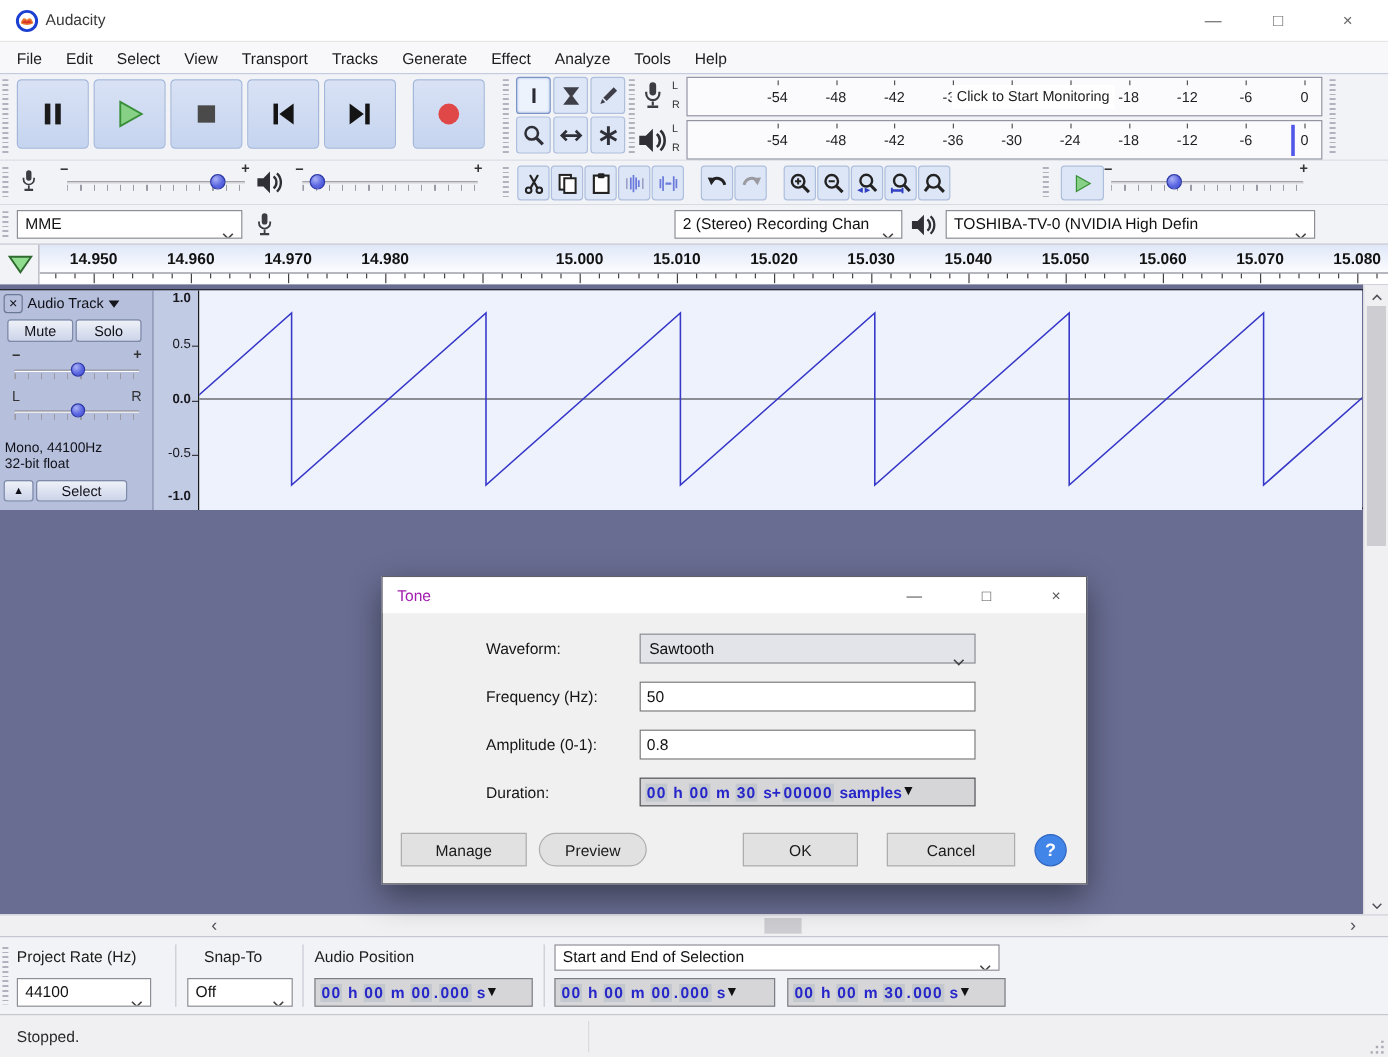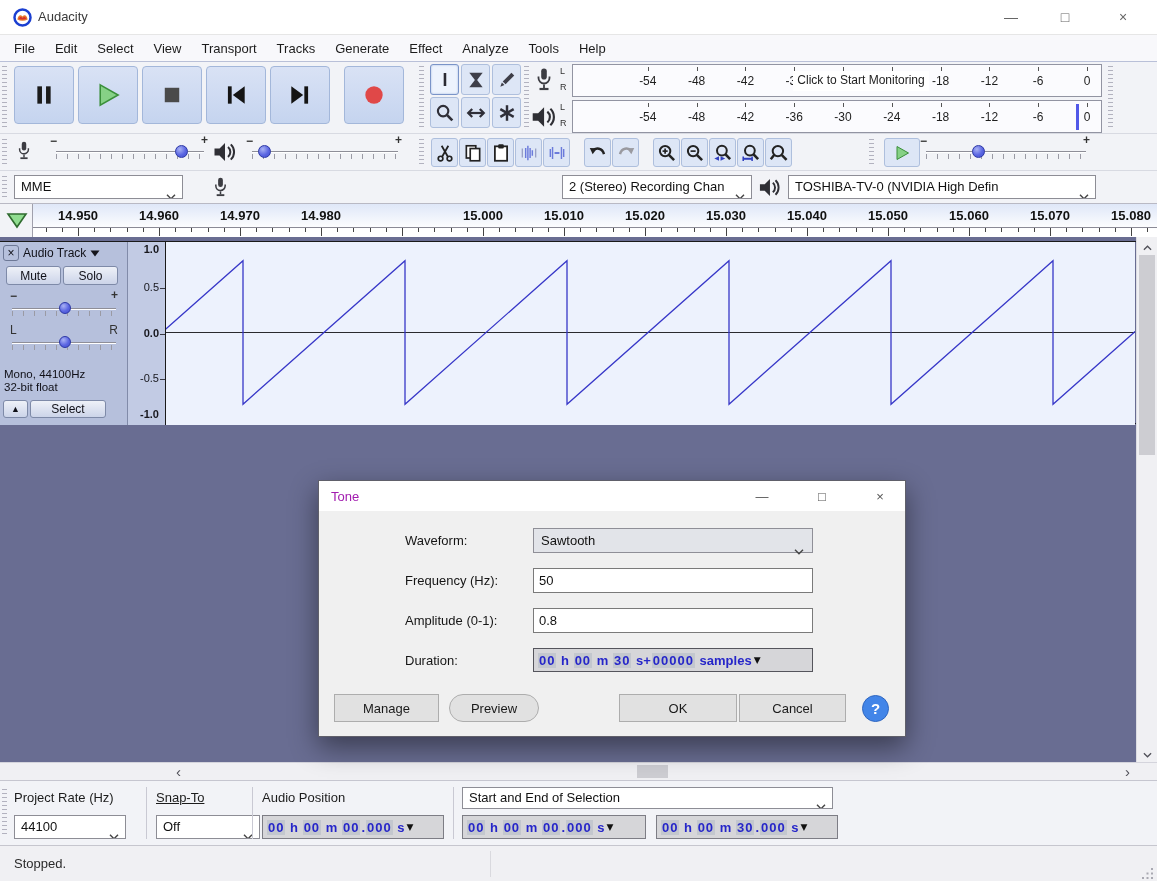--- a/index.html
+++ b/index.html
@@ -449,21 +449,21 @@
       <span class="sl-minus" style="left:-6px;top:-11px;">−</span>
       <span class="sl-plus" style="right:-4px;top:-12px;">+</span>
       <div class="groove"></div>
         <div class="ticks"></div>
       <div class="thumb" style="left: calc(33% - 7px);"></div>
     </div>
   </div>
 
   <div class="abs" id="row3">
     <div class="abs grip" style="left:2px;top:5px;height:22px;"></div>
-    <div class="combo" style="left:14px;top:4px;width:169px;">
+    <div class="combo" style="left:14px;top:4px;width:188px;">
       <span>MME</span>
       <span class="chev"><svg width="10" height="6" viewBox="0 0 10 6">
             <path d="M1 0.8 L5 4.8 L9 0.8" fill="none" stroke="#444" stroke-width="1.4"></path>
           </svg></span>
     </div>
     <span class="abs" style="left:212px;top:4px;">
       <svg width="17" height="25" viewBox="0 0 20 26">
           <rect x="7.2" y="1.5" width="5.6" height="11" rx="2.8" fill="#3c3c42"></rect>
           <path d="M4.5 9.5 v1.5 a5.5 5.5 0 0 0 11 0 V9.5" fill="none" stroke="#3c3c42" stroke-width="1.8"></path>
           <line x1="10" y1="17.5" x2="10" y2="21" stroke="#3c3c42" stroke-width="1.8"></line>
@@ -661,22 +661,22 @@
   <div class="abs" id="selbar">
     <div class="abs grip" style="left:2px;top:8px;height:48px;"></div>
     <span class="sb-label" style="left:14px;">Project Rate (Hz)</span>
     <div class="combo" style="left:14px;top:34px;width:112px;">
       <span>44100</span>
       <span class="chev"><svg width="10" height="6" viewBox="0 0 10 6">
             <path d="M1 0.8 L5 4.8 L9 0.8" fill="none" stroke="#444" stroke-width="1.4"></path>
           </svg></span>
     </div>
     <div class="sb-sep" style="left:146px;"></div>
-    <span class="sb-label" style="left:156px;text-decoration:underline;">Snap-To</span>
-    <div class="combo" style="left:156px;top:34px;width:104px;">
+    <span class="sb-label" style="left:170px;">Snap-To</span>
+    <div class="combo" style="left:156px;top:34px;width:88px;">
       <span>Off</span>
       <span class="chev"><svg width="10" height="6" viewBox="0 0 10 6">
             <path d="M1 0.8 L5 4.8 L9 0.8" fill="none" stroke="#444" stroke-width="1.4"></path>
           </svg></span>
     </div>
     <div class="sb-sep" style="left:252px;"></div>
     <span class="sb-label" style="left:262px;">Audio Position</span>
     <div class="timectl" style="left:262px;top:34px;width:182px;"><span class="tc-digits">00</span><span class="tc-sep"> h </span><span class="tc-digits">00</span><span class="tc-sep"> m </span><span class="tc-digits">00</span><span class="tc-sep">.</span><span class="tc-digits">000</span><span class="tc-sep"> s</span><span class="tc-arrow">▼</span></div>
     <div class="sb-sep" style="left:453px;"></div>
     <div class="combo" style="left:462px;top:6px;width:371px;height:22px;line-height:20px;">
@@ -726,18 +726,18 @@
     <input class="dlg-field" style="top: 87px;" value="50">
 
     <span class="dlg-label" style="top:132px;">Amplitude (0-1):</span>
     <input class="dlg-field" style="top: 127px;" value="0.8">
 
     <span class="dlg-label" style="top:172px;">Duration:</span>
     <div class="timectl" style="left:214px;top:167px;width:280px;border-color:#55555c;"><span class="tc-digits">00</span><span class="tc-sep"> h </span><span class="tc-digits">00</span><span class="tc-sep"> m </span><span class="tc-digits">30</span><span class="tc-sep"> s+</span><span class="tc-digits">00000</span><span class="tc-sep"> samples</span><span class="tc-arrow">▼</span></div>
 
     <button class="dlg-btn" style="left:15px;width:105px;">Manage</button>
     <button class="dlg-btn" style="left:130px;width:90px;border-radius:14px;">Preview</button>
-    <button class="dlg-btn" style="left:300px;width:118px;">OK</button>
+    <button class="dlg-btn" style="left:300px;width:96px;">OK</button>
     <button class="dlg-btn" style="left:420px;width:107px;">Cancel</button>
     <div id="dlg-help">?</div>
   </div>
 
 </div>
 
 </body></html>

